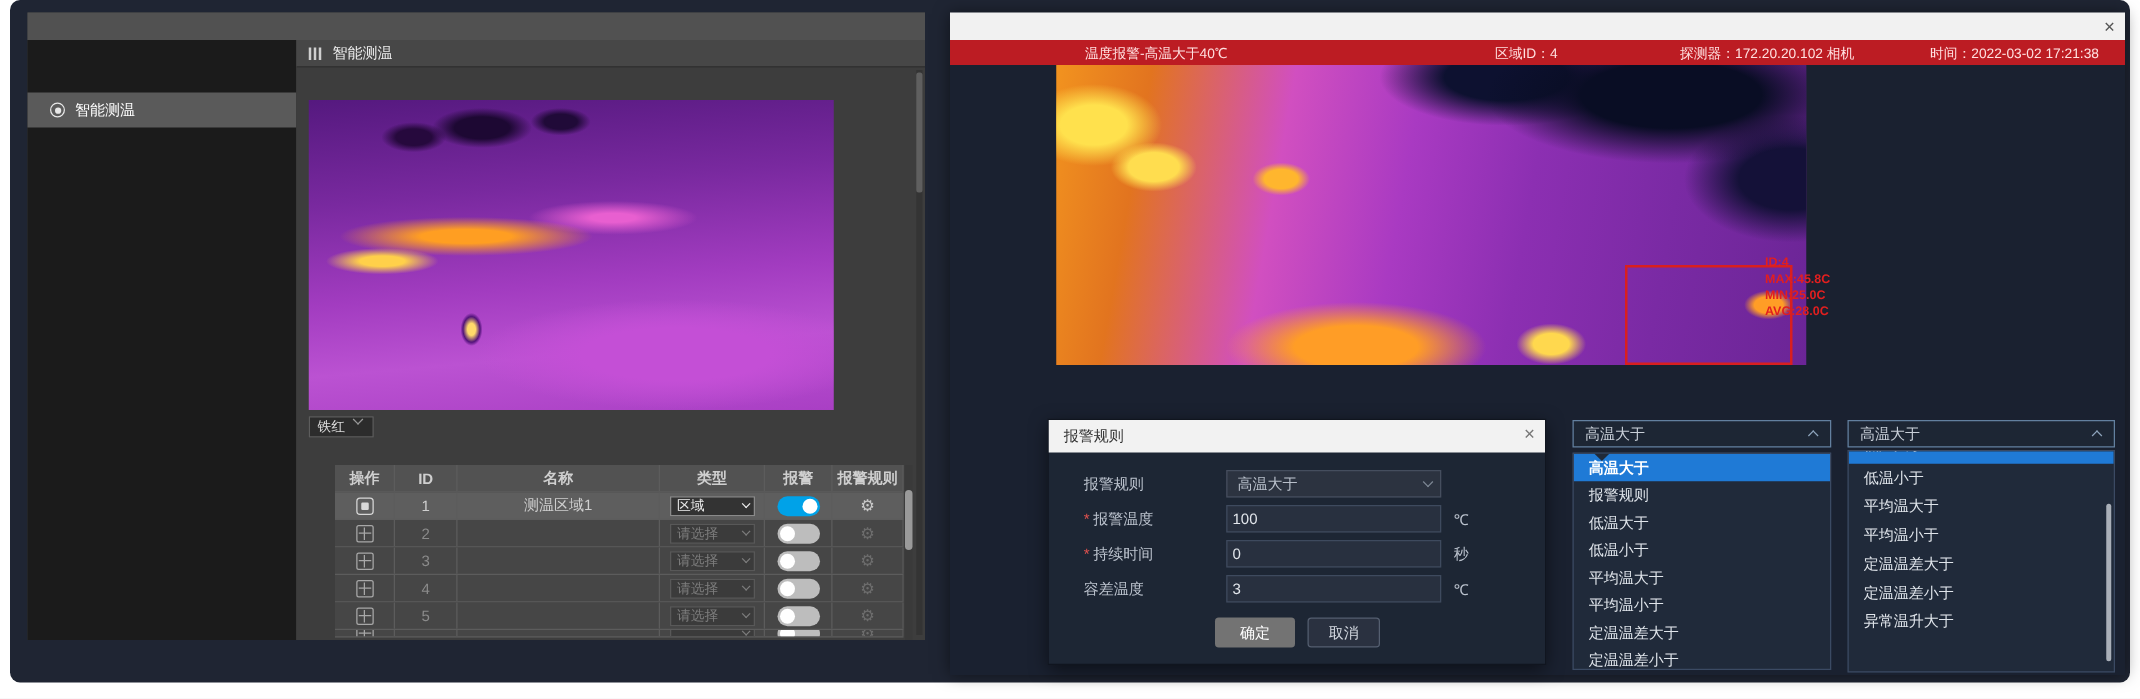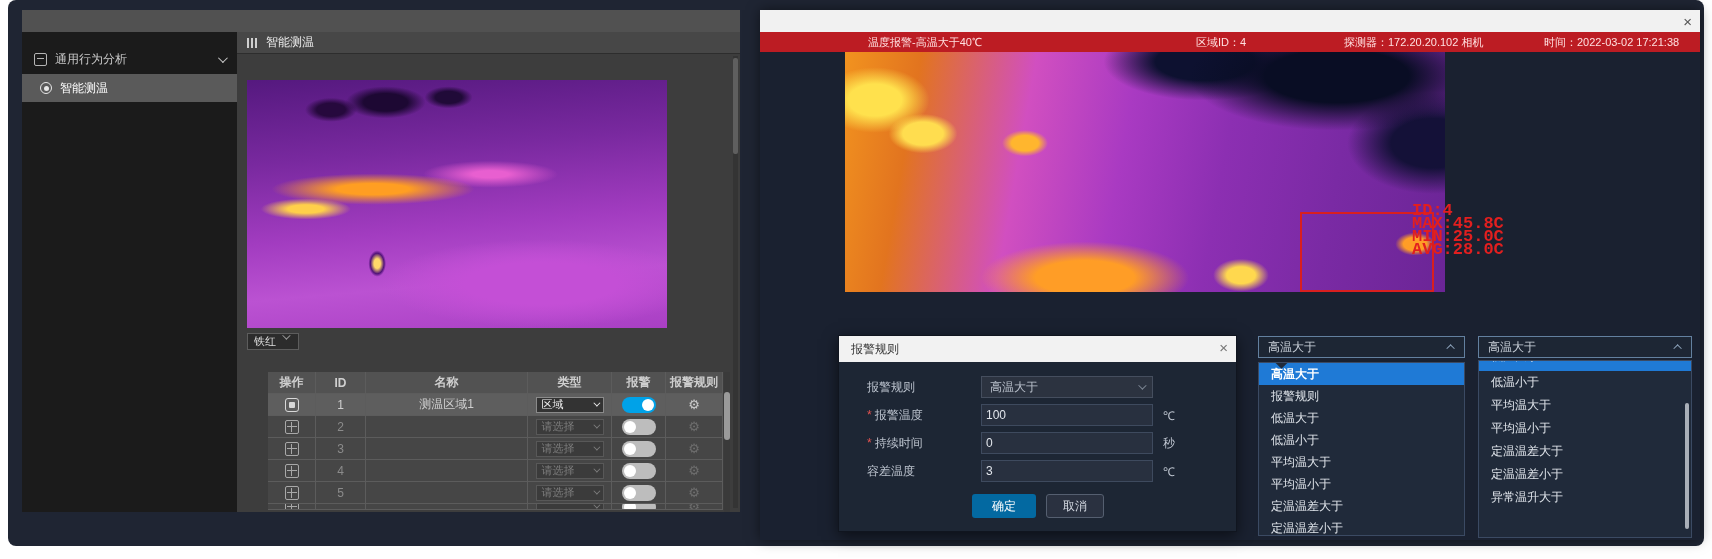--- a/index.html
+++ b/index.html
@@ -95,40 +95,40 @@
     radial-gradient(130px 50px at 60% 4%, #0d1130 0 38%, rgba(13,17,48,0) 78%),
     radial-gradient(110px 65px at 98% 38%, #141138 0 38%, rgba(20,17,56,0) 78%),
     radial-gradient(70px 42px at 5% 20%, #ffe14d 0 38%, rgba(255,225,77,0) 78%),
     radial-gradient(42px 24px at 13% 34%, #ffdd4f 0 48%, rgba(255,221,79,0) 82%),
     radial-gradient(28px 16px at 30% 38%, #ffb62e 0 48%, rgba(255,182,46,0) 82%),
     radial-gradient(130px 45px at 40% 94%, #ff9d26 0 38%, rgba(255,157,38,0) 80%),
     radial-gradient(34px 20px at 66% 93%, #ffd84e 0 42%, rgba(255,216,78,0) 82%),
     radial-gradient(24px 14px at 95% 80%, #ff9d26 0 48%, rgba(255,157,38,0) 82%),
     linear-gradient(100deg, #f2931f 0%, #e2741f 12%, #d14fc0 30%, #a93ac2 46%, #8c2fb2 62%, #7a2aa4 80%, #6b2596 100%);}
   .roi-rect{position:absolute;left:455px;top:160px;width:130px;height:76px;border:2px solid #d91f1f;}
-  .roi-text{position:absolute;left:567px;top:152px;color:#e21f1f;font-size:17px;font-weight:bold;line-height:13px;
-            font-family:Liberation Mono, monospace;white-space:nowrap;}
+  .roi-text{position:absolute;left:567px;top:152px;color:#e21f1f;font-size:10px;font-weight:bold;line-height:13px;
+            font-family:Liberation Sans, sans-serif;white-space:nowrap;}
 
   
   .dlg{position:absolute;left:78px;top:325px;width:397px;height:195px;background:#1d2634;border:1px solid #10151f;
        box-shadow:0 4px 14px rgba(0,0,0,.55);}
   .dlg-title{position:absolute;left:0;top:0;width:100%;height:26px;background:#f2f2f2;display:flex;align-items:center;
              padding:0 12px;box-sizing:border-box;font-size:12px;color:#333;}
   .dlg-title .close-x{color:#777;}
   .fieldrow{position:absolute;left:0;width:100%;height:22px;display:flex;align-items:center;}
   .f-label{position:absolute;left:28px;width:105px;font-size:12px;color:#bcc3ce;}
   .f-label .req{color:#e3524f;margin-right:3px;}
   .f-input{position:absolute;left:142px;width:172px;height:22px;background:#28303f;border:1px solid #3e4a5e;color:#e2e6ec;
            font-size:12px;padding:0 4px;box-sizing:border-box;font-family:"Liberation Sans",sans-serif;}
   .f-select{position:absolute;left:142px;width:172px;height:22px;background:#2c3340;border:1px solid #454e5e;color:#b9c0cb;
             font-size:12px;display:flex;align-items:center;justify-content:space-between;padding:0 8px;box-sizing:border-box;cursor:pointer;}
   .f-select .chev{width:5px;height:5px;color:#7d8794;}
   .f-unit{position:absolute;left:324px;font-size:12px;color:#bcc3ce;}
   .btn{position:absolute;height:24px;border-radius:3px;font-size:12px;display:flex;align-items:center;justify-content:center;cursor:pointer;}
-  .btn-ok{left:133px;width:64px;background:#0369a1;color:#fff;}
+  .btn-ok{left:133px;width:64px;background:#737373;color:#fff;}
   .btn-cancel{left:207px;width:58px;background:#2a3140;border:1px solid #555f70;color:#d5dae2;box-sizing:border-box;}
 
   
   .dd-select{position:absolute;top:326px;height:22px;background:#1d2634;border:1px solid #63809f;color:#c8cfd8;font-size:12px;
              display:flex;align-items:center;justify-content:space-between;padding:0 9px;box-sizing:border-box;cursor:pointer;}
   .dd-select .chev{width:5px;height:5px;color:#8fa5bd;}
   .dd1-sel{left:498px;width:207px;}
   .dd2-sel{left:718px;width:214px;}
   .dd-panel{position:absolute;background:#202a3a;border:1px solid #3b4a63;box-sizing:border-box;overflow:hidden;}
   .dd1-panel{left:498px;top:352px;width:207px;height:174px;}
@@ -144,26 +144,20 @@
 </head>
 <body>
 
 <div class="stage">
   <div class="backdrop"></div>
 
   <div class="lw">
     <div class="lw-topbar"></div>
 
     <div class="lw-sidebar">
-      <div class="sb-group">
-        <span class="icon-panel"></span>
-        <span>通用行为分析</span>
-        <span class="grow"></span>
-        <span class="chev down"></span>
-      </div>
       <div class="sb-item">
         <span class="icon-cam"></span>
         <span>智能测温</span>
       </div>
     </div>
 
     <div class="lw-content">
       <div class="lw-header">
         <span class="bars">
             <i></i>

